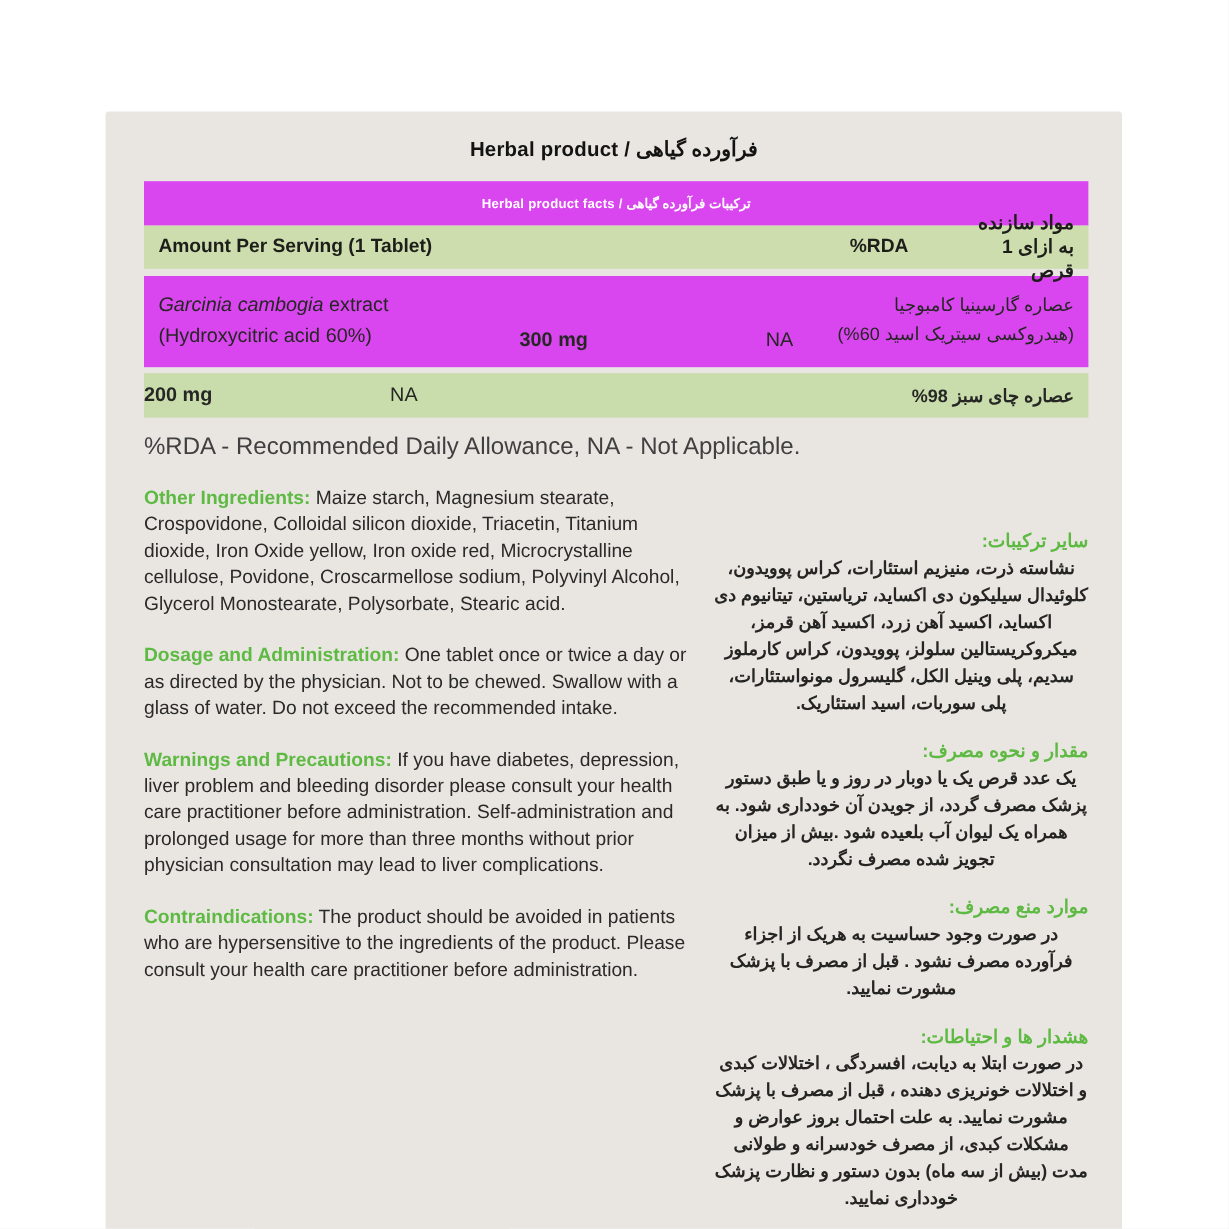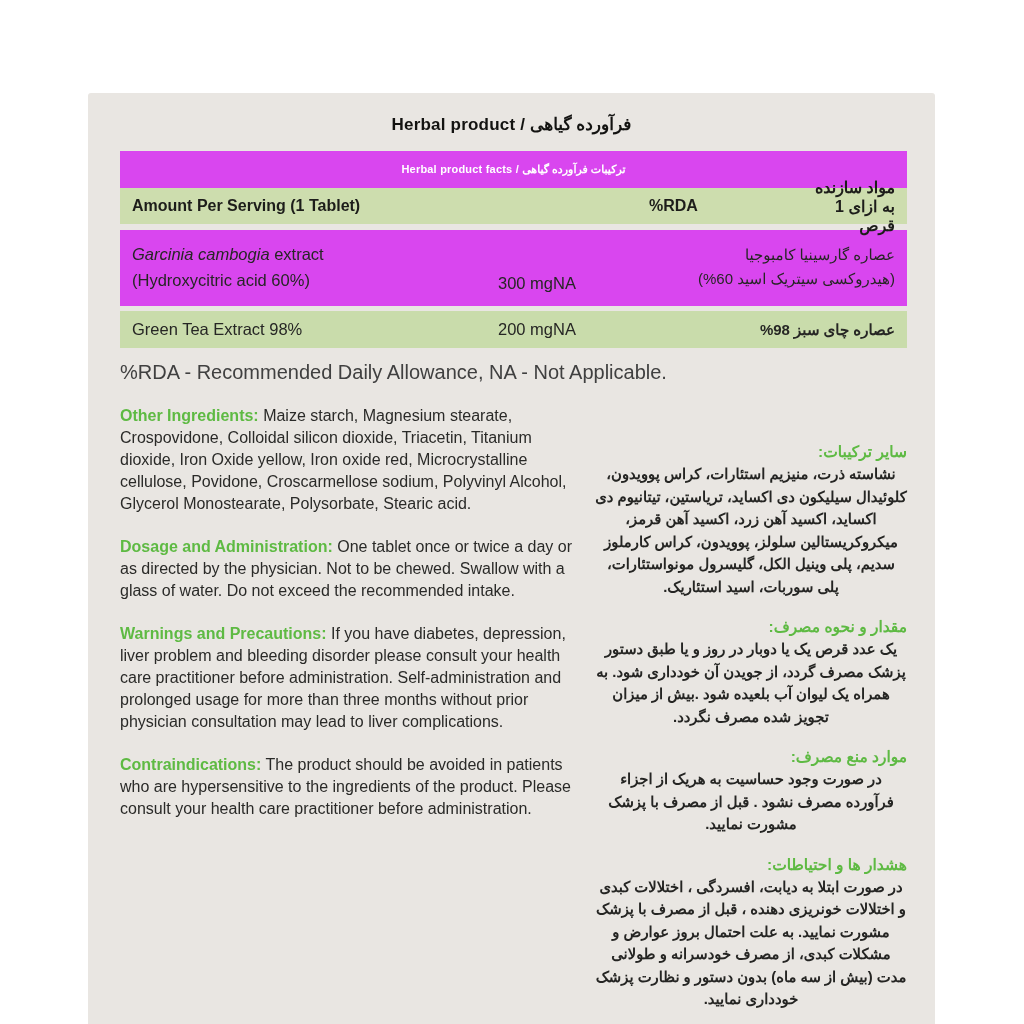--- a/index.html
+++ b/index.html
@@ -38,22 +38,22 @@
     display:flex;align-items:center;justify-content:center;
     letter-spacing:.2px;
   }
   .thead{
     height:36px;
     background:#cdddae;
     display:flex;align-items:center;
     font-weight:bold;font-size:16px;color:#1d1d1a;gap:48px;
   }
   .c-name{width:313px;padding-left:12px;box-sizing:border-box;}
-  .c-amt{width:120px;text-align:right;}
-  .c-rda{width:108px;text-align:left;}
+  .c-amt{width:120px;text-align:left;font-weight:bold;}
+  .c-rda{width:108px;text-align:right;}
   .c-fa{flex:1;text-align:right;padding-right:12px;direction:rtl;box-sizing:border-box;}
   .row1{
     margin-top:6px;
     background:#d946ef;
     display:flex;
     align-items:flex-end;
     padding:11px 0 13px 0;
     font-size:16.5px;
   }
   .row1 .c-name{line-height:26px;}
@@ -126,21 +126,20 @@
       </div>
       <div class="c-amt">300 mg</div>
       <div class="c-rda">NA</div>
       <div class="c-fa">
         <div>عصاره گارسینیا کامبوجیا</div>
         <div>(هیدروکسی سیتریک اسید 60%)</div>
       </div>
     </div>
 
     <div class="row2">
-      <div class="c-name">Green Tea Extract 98%</div>
       <div class="c-amt">200 mg</div>
       <div class="c-rda">NA</div>
       <div class="c-fa">عصاره چای سبز 98%</div>
     </div>
 
   </div>
 
   <div class="footnote">%RDA - Recommended Daily Allowance, NA - Not Applicable.</div>
 
   <div class="cols">

